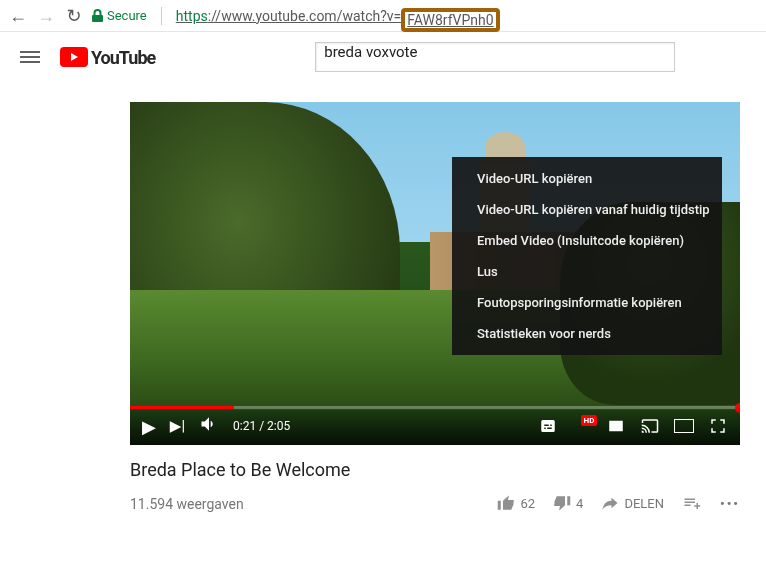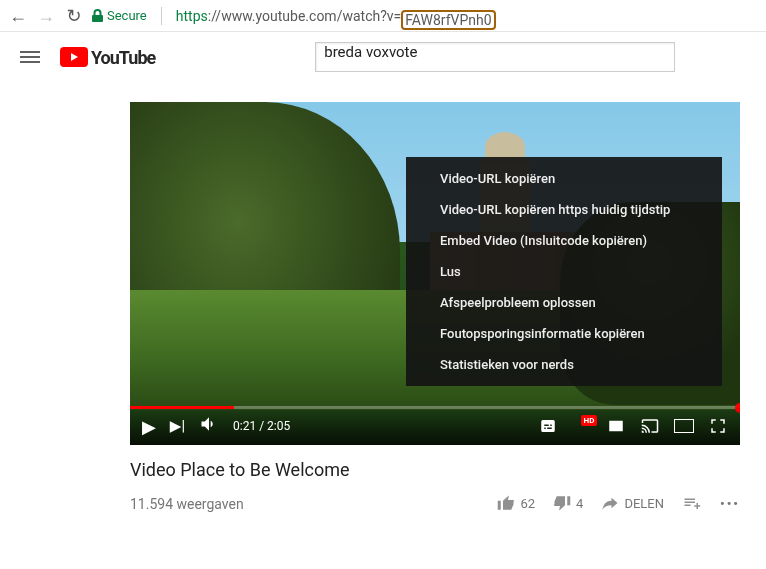--- a/index.html
+++ b/index.html
@@ -1,23 +1,23 @@
 <!DOCTYPE html>
 <html><head>
 <meta charset="utf-8">
 <style>
 * { margin:0; padding:0; box-sizing:border-box; font-family:Roboto,Arial,sans-serif; }
 body { background:#fff; width:766px; height:569px; overflow:hidden; }
 .browser-bar { height:32px; display:flex; align-items:center; padding:0 8px; background:#fff; border-bottom:1px solid #e5e5e5; gap:8px; }
 .browser-bar .nav-icon { color:#5a5a5a; font-size:18px; width:20px; text-align:center; }
 .browser-bar .nav-icon.disabled { color:#bdbdbd; }
 .lock { color:#0b8043; font-size:13px; display:flex; align-items:center; gap:4px; }
-.url-area { flex:1; display:flex; align-items:center; font-size:14px; color:#595959; }
+.url-area { flex:1; display:flex; align-items:center; font-size:14px; color:#595959;text-decoration:underline; }
 .url-area .protocol { color:#0b8043; }
-.url-area .highlight { border:2px solid #a16207; border-radius:4px; padding:0 2px; color:#595959;margin-top:8px; }
+.url-area .highlight { border:4px solid #a16207; border-radius:4px; padding:0 2px; color:#595959;margin-top:8px; }
 .sep { width:1px; height:18px; background:#ccc; margin:0 6px; }
 
 .yt-header { height:50px; display:flex; align-items:center; padding:0 20px; gap:20px; background:#fff; }
 .burger { width:20px; color:#606060; }
 .burger div { height:2px; background:#606060; margin:3px 0; }
 .yt-logo { display:flex; align-items:center; gap:3px; }
 .yt-play { width:28px; height:20px; background:#ff0000; border-radius:4px; display:flex; align-items:center; justify-content:center; }
 .yt-play::after { content:''; border-left:7px solid #fff; border-top:4px solid transparent; border-bottom:4px solid transparent; }
 .yt-logo-text { font-weight:700; font-size:18px; letter-spacing:-1px; color:#282828; }
 .search-box { margin-left:140px; width:360px; height:30px; border:1px solid #ccc; box-shadow:inset 1px 1px 2px rgba(0,0,0,0.08); padding:0 8px; font-size:15px; color:#222; display:flex; align-items:flex-start; }
@@ -27,21 +27,21 @@
 .sky { position:absolute; top:0; left:0; right:0; height:140px; background:linear-gradient(to bottom,#86c8e8,#9dd4ef); }
 .tree-left { position:absolute; top:0; left:0; width:270px; height:300px; background:radial-gradient(ellipse at 40% 40%,#4a6b2a,#2d4418 60%,#1a2a0e); border-radius:0 50% 40% 0; }
 .tree-right { position:absolute; top:100px; right:0; bottom:40px; width:180px; background:radial-gradient(circle at 50% 30%,#3d5d1e,#1f3510 70%); border-radius:40% 0 0 30%; }
 .bush { position:absolute; bottom:35px; left:0; right:0; height:120px; background:linear-gradient(to top,#2a4a15,#3d6820 40%,#5a8a30); }
 .building { position:absolute; top:60px; left:300px; width:150px; height:220px; }
 .tower { position:absolute; top:0; left:50px; width:50px; height:80px; background:#d4c9a8; }
 .tower::before { content:''; position:absolute; top:-30px; left:5px; width:40px; height:30px; background:#c8bd9c; border-radius:50% 50% 0 0; }
 .body { position:absolute; top:70px; left:0; width:150px; height:150px; background:linear-gradient(to right,#b89668,#9c7d52); }
 .pediment { position:absolute; top:55px; left:20px; width:110px; height:30px; background:#cfc5a5; clip-path:polygon(50% 0,100% 100%,0 100%); }
 
-.context-menu { position:absolute; top:55px; right:18px; background:rgba(20,20,20,0.92); padding:6px 18px; width:316px; }
+.context-menu { position:absolute; top:55px; right:18px; background:rgba(20,20,20,0.92); padding:6px 9px; width:270px; }
 .context-menu .item { padding:8px 16px; color:#eee; font-size:13px; font-weight:500; cursor:pointer; white-space:nowrap; }
 
 .player-bar { position:absolute; bottom:0; left:0; right:0; height:38px; background:linear-gradient(to top,rgba(0,0,0,0.75),rgba(0,0,0,0)); display:flex; align-items:center; padding:0 12px; gap:14px; }
 .progress { position:absolute; bottom:36px; left:0; right:0; height:3px; background:rgba(255,255,255,0.3); }
 .progress-fill { height:100%; width:17%; background:#ff0000; }
 .progress-dot { position:absolute; right:-5px; top:-3px; width:10px; height:10px; background:#ff0000; border-radius:50%; }
 .pbtn { color:#fff; font-size:18px; }
 .time { color:#fff; font-size:12px; }
 .spacer { flex:1; }
 .rbtn { color:#fff; width:20px; height:20px; display:flex; align-items:center; justify-content:center;gap:22px; }
@@ -98,24 +98,23 @@
       <div class="tower"></div>
         <div class="pediment"></div>
         <div class="body"></div>
     </div>
     <div class="tree-left"></div>
     <div class="bush"></div>
     <div class="tree-right"></div>
 
     <div class="context-menu">
       <div class="item">Video-URL kopiëren</div>
-      <div class="item">Video-URL kopiëren https huidig tijdstip</div>
+      <div class="item">Video-URL kopiëren vanaf huidig tijdstip</div>
       <div class="item">Embed Video (Insluitcode kopiëren)</div>
       <div class="item">Lus</div>
-      <div class="item">Afspeelprobleem oplossen</div>
       <div class="item">Foutopsporingsinformatie kopiëren</div>
       <div class="item">Statistieken voor nerds</div>
     </div>
 
     <div class="progress">
       <div class="progress-fill">
           <div class="progress-dot"></div>
         </div>
     </div>
     <div class="player-bar">
@@ -158,21 +157,21 @@
         </span>
       <span class="rbtn">
           <svg width="18" height="18" viewBox="0 0 24 24">
             <path d="M3 3h6v2H5v4H3V3zm12 0h6v6h-2V5h-4V3zM3 15h2v4h4v2H3v-6zm16 0h2v6h-6v-2h4v-4z"></path>
           </svg>
         </span>
     </div>
   </div>
 
   <div class="meta">
-    <div class="title">Video Place to Be Welcome</div>
+    <div class="title">Breda Place to Be Welcome</div>
     <div class="views">11.594 weergaven</div>
     <div class="actions">
       <div class="act">
         <svg width="18" height="18" viewBox="0 0 24 24">
             <path d="M1 21h4V9H1v12zm22-11c0-1.1-.9-2-2-2h-6.31l.95-4.57L15.64 2 8 9v12h11l3-7v-4z"></path>
           </svg>
         <span>62</span>
       </div>
       <div class="act">
         <svg width="18" height="18" viewBox="0 0 24 24">

